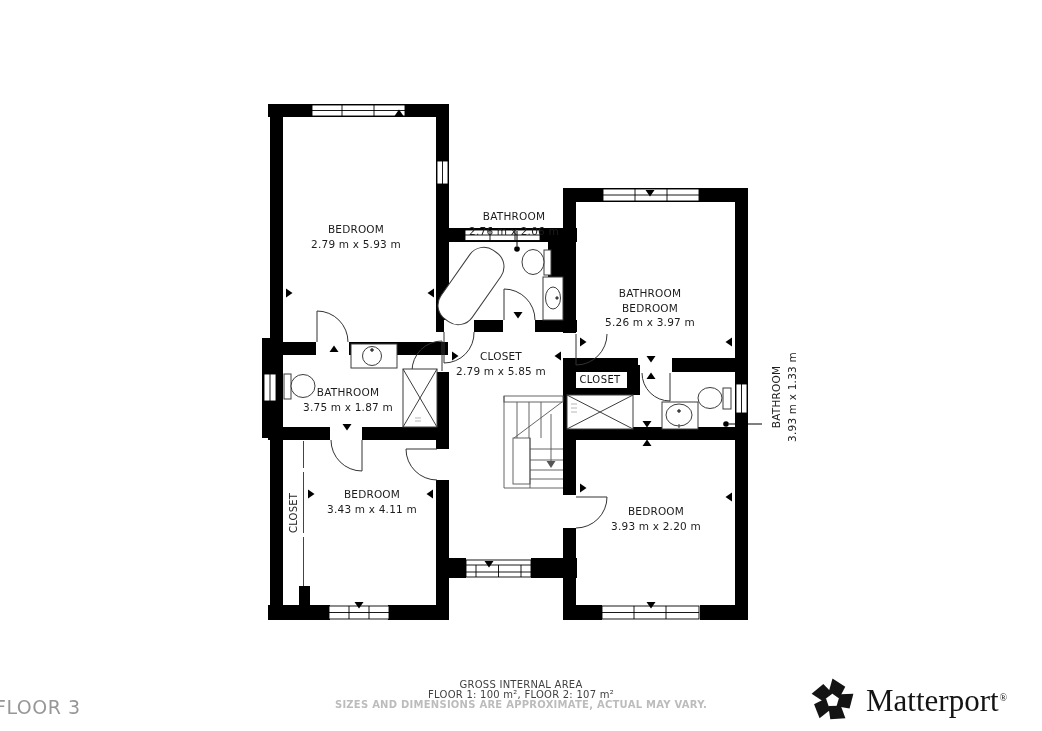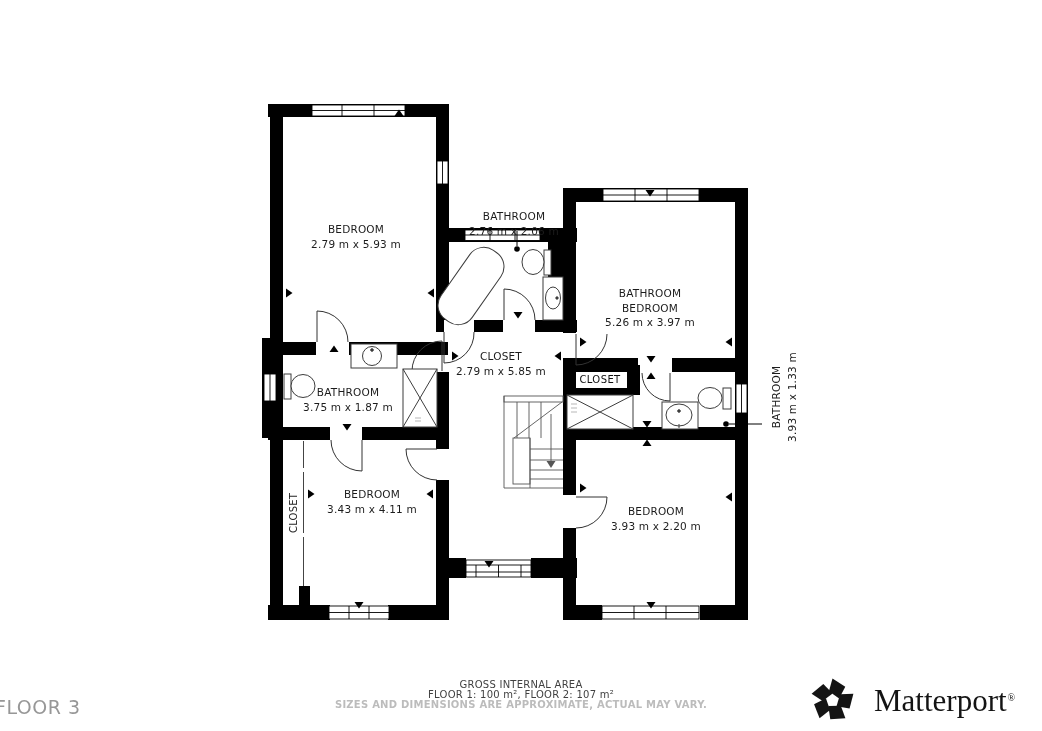--- a/index.html
+++ b/index.html
@@ -9,21 +9,21 @@
   .room-label{position:absolute;transform:translateX(-50%);text-align:center;
               font-size:10.5px;line-height:14.5px;letter-spacing:.2px;color:#1c1c1c;white-space:nowrap;}
   .room-label .ln{display:block;}
   .rot-label{position:absolute;transform:translate(-50%,-50%) rotate(-90deg);text-align:center;
              font-size:10.5px;line-height:15.5px;letter-spacing:.2px;color:#1c1c1c;white-space:nowrap;}
   .closet-label{position:absolute;transform:translateX(-50%);font-size:10px;letter-spacing:.4px;color:#111;white-space:nowrap;}
   .floor-tag{position:absolute;left:-5px;top:696px;font-size:19px;letter-spacing:.5px;color:#979797;}
   .footer-center{position:absolute;left:0;top:680px;width:100%;text-align:center;
                  font-size:10px;line-height:9.8px;letter-spacing:.25px;color:#414141;}
   .footer-center .dim{color:#bcbcbc;font-weight:bold;}
-  .brand{position:absolute;left:809px;top:677px;display:flex;align-items:center;gap:18px;justify-content:space-between;}
+  .brand{position:absolute;left:809px;top:677px;display:flex;align-items:center;gap:10px;justify-content:space-between;}
   .brand-text{font-family:"Liberation Serif", serif;font-size:31px;color:#141414;letter-spacing:0;}
   .brand-reg{font-family:"Liberation Serif", serif;font-size:10px;color:#141414;position:relative;top:-10px;margin-left:1px;}
 </style>
 </head>
 <body>
 
 <div class="page">
 
   <svg class="plan-svg" width="1042" height="731" viewBox="0 0 1042 731">
 

